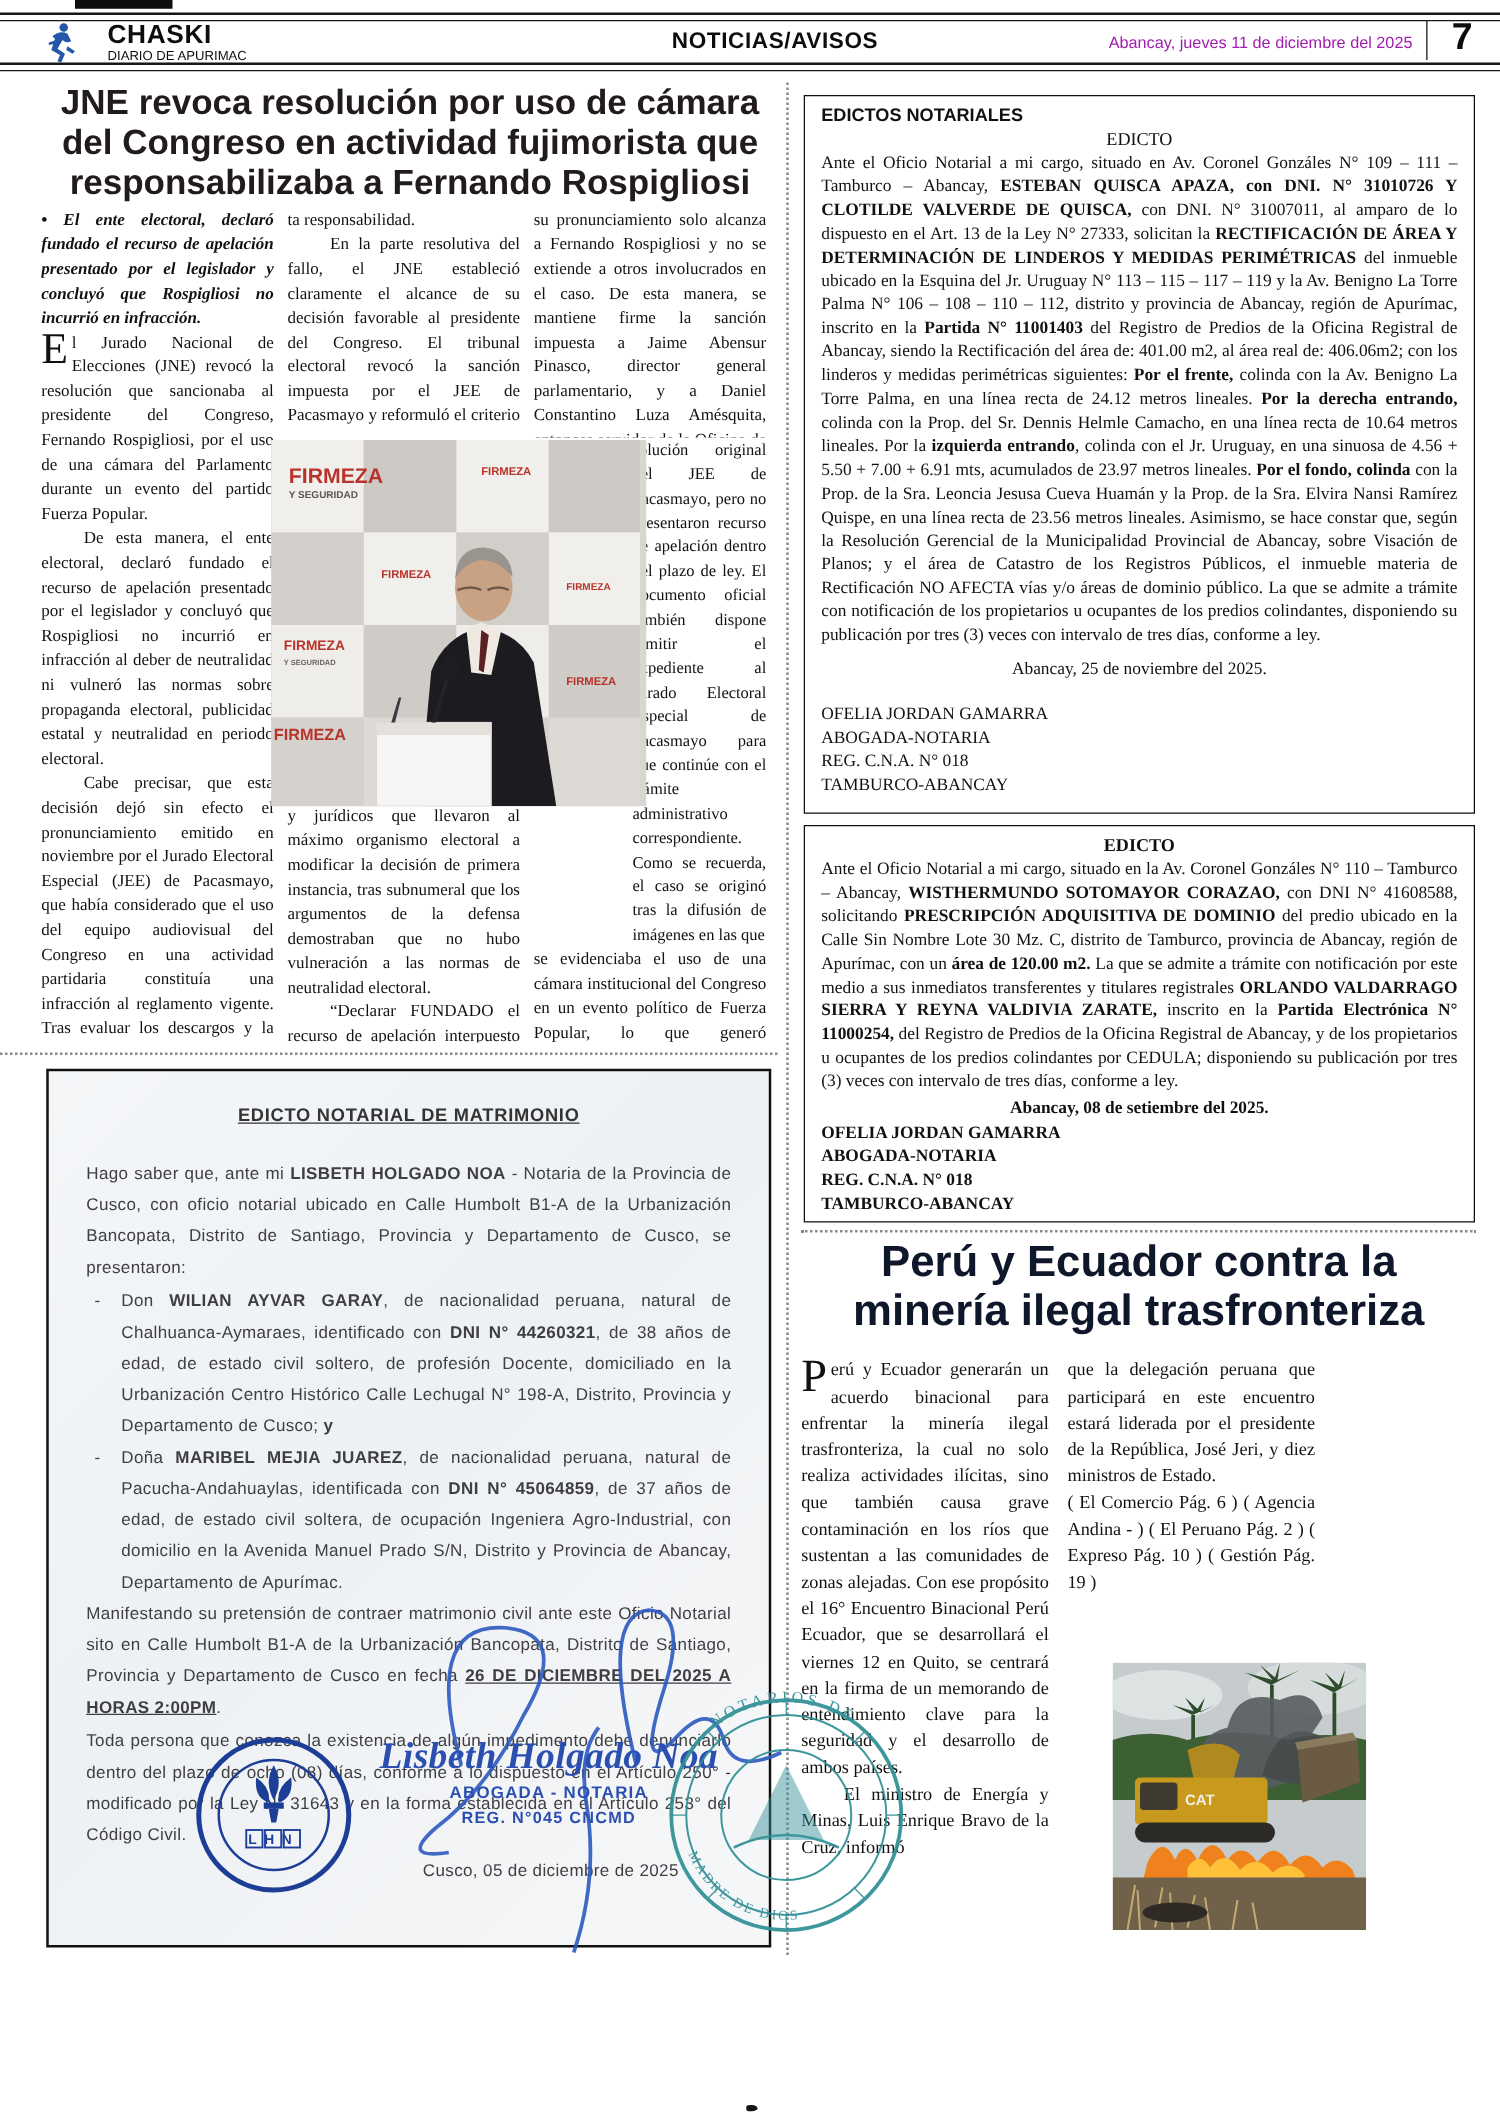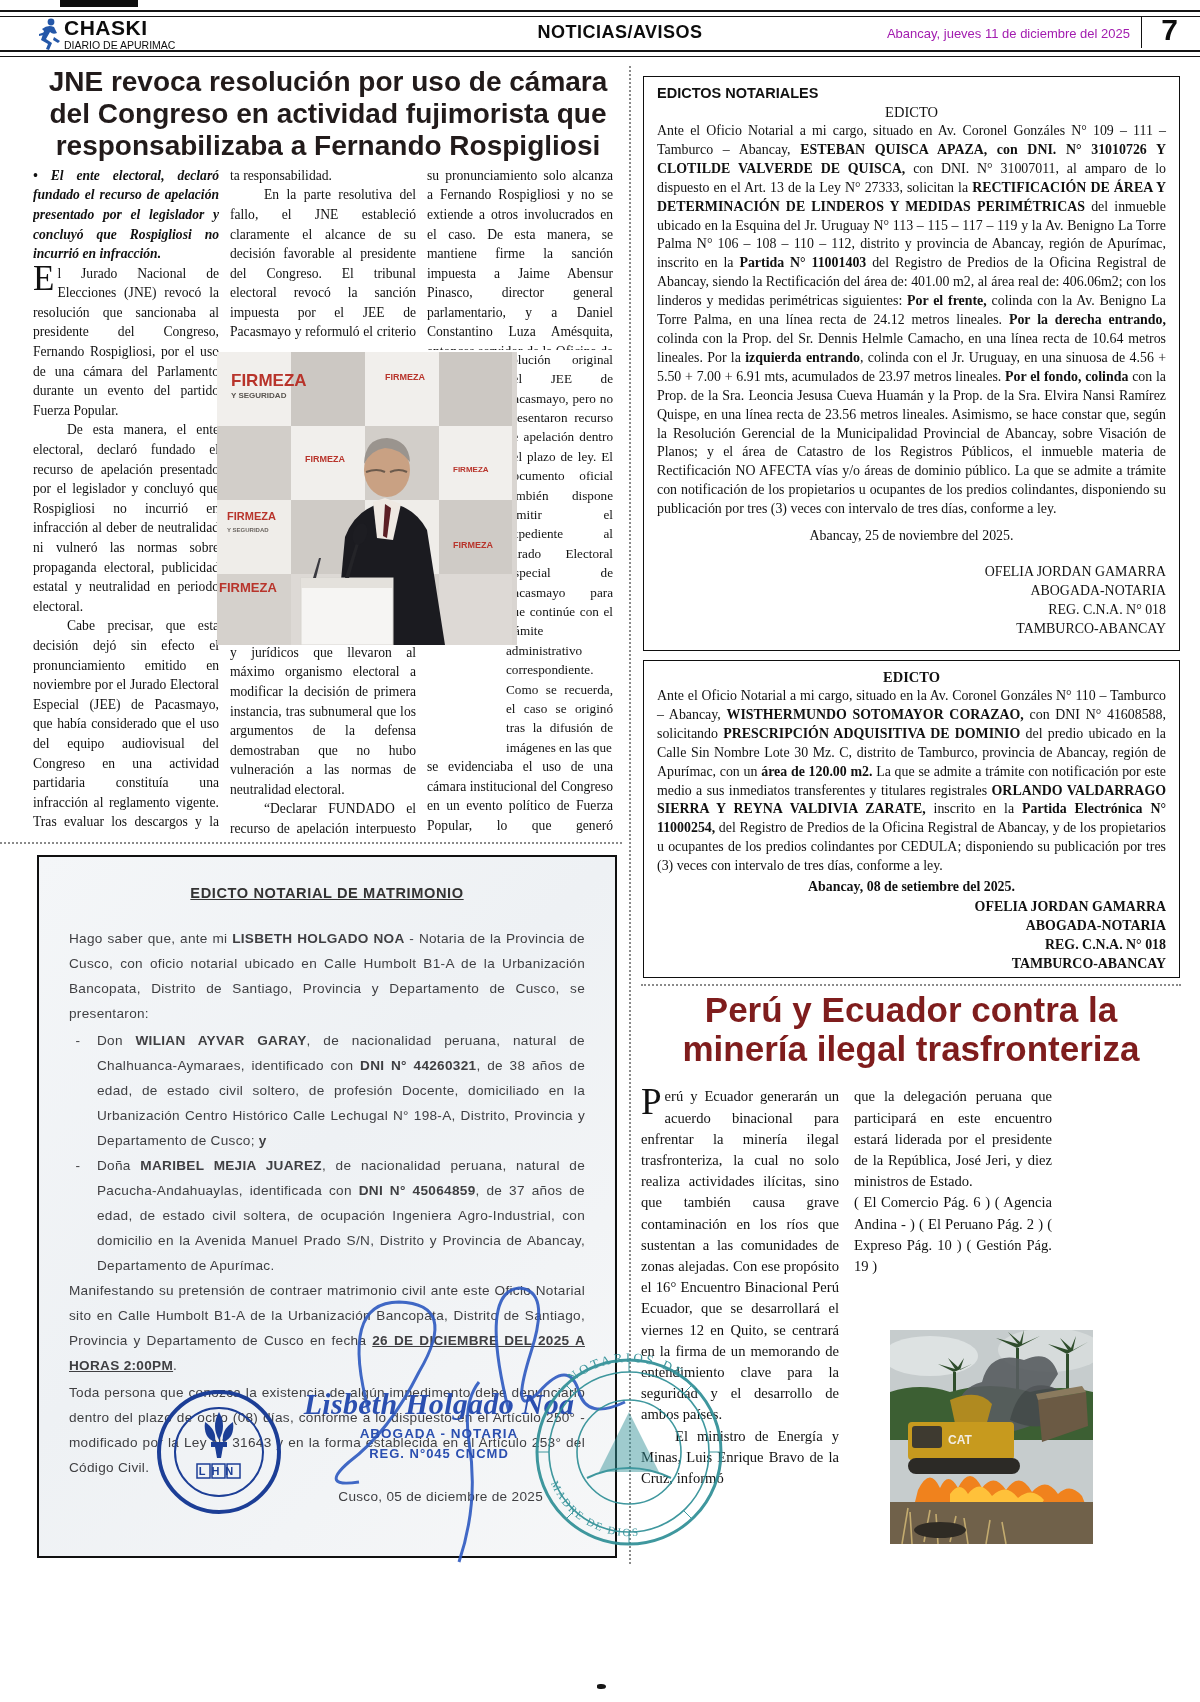--- a/index.html
+++ b/index.html
@@ -4,21 +4,21 @@
 <style>
   html,body{margin:0;padding:0;background:#ffffff;}
   .page{position:relative;width:1200px;height:1702px;background:#fff;overflow:hidden;
         font-family:"Liberation Serif",serif;color:#111;}
   .b{font-weight:bold;}
   .u{text-decoration:underline;}
 
   
   .topmark{position:absolute;left:60px;top:0;width:78px;height:7px;background:#0e0e0e;}
   .rule2{position:absolute;left:0;width:1200px;height:4px;border-top:2px solid #151515;border-bottom:1px solid #151515;}
-  .brand-wrap{position:absolute;left:36px;top:17px;display:flex;gap:2px;align-items:flex-start;}
+  .brand-wrap{position:absolute;left:36px;top:17px;display:flex;gap:24px;align-items:flex-start;}
   .brand-txt{line-height:1;}
   .brand{font-family:"Liberation Sans",sans-serif;font-weight:bold;font-size:21px;letter-spacing:.5px;color:#0d0d0d;}
   .tagline{font-family:"Liberation Sans",sans-serif;font-size:10.5px;margin-top:2px;color:#0d0d0d;}
   .section-title{position:absolute;left:0;right:0;top:22px;text-align:center;
     font-family:"Liberation Sans",sans-serif;font-weight:bold;font-size:18px;letter-spacing:.5px;color:#0d0d0d;padding-left:40px;}
   .hdr-date{position:absolute;right:70px;top:26px;font-family:"Liberation Sans",sans-serif;font-size:13px;color:#a21caf;}
   .hdr-sep{position:absolute;right:58px;top:16px;width:1.5px;height:32px;background:#111;}
   .page-num{position:absolute;right:22px;top:13px;font-family:"Liberation Sans",sans-serif;font-weight:bold;font-size:30px;color:#0d0d0d;}
 
   
@@ -40,28 +40,28 @@
   .c3mid{margin-left:79px;width:107px;font-size:13.2px;line-height:19.4px;}
   .photo1{position:absolute;left:184px;top:286px;width:300px;height:293px;overflow:hidden;background:#d9d5d1;}
 
   
   .ebox{position:absolute;left:643px;width:537px;border:1.6px solid #0f0f0f;background:#fff;
     padding:7px 13px;box-sizing:border-box;overflow:hidden;font-size:13.9px;line-height:18.9px;text-align:justify;}
   .ebox .kicker{text-align:left;font-family:"Liberation Sans",sans-serif;font-weight:bold;font-size:14.5px;line-height:19px;}
   .ebox .etitle{text-align:center;font-size:14.5px;line-height:19px;}
   .ebox .etitle.bold{font-weight:bold;}
   .ebox .edate{text-align:center;margin-top:8px;}
-  .ebox .esig{text-align:right;margin-top:16px;line-height:19px;}
+  .ebox .esig{text-align:left;margin-top:16px;line-height:19px;}
   .ebox .esig div{margin:0;}
   .sig-bold .edate,.sig-bold .esig{font-weight:bold;}
 
   
   .art2{position:absolute;left:641px;top:990px;width:540px;}
   .art2 h1{margin:0;text-align:center;font-family:"Liberation Sans",sans-serif;font-weight:bold;
-    font-size:35px;line-height:1.12;color:#7f1d1d;}
+    font-size:35px;line-height:1.12;color:#0f172a;}
   .art2 .cols2{display:flex;gap:15px;margin-top:18px;font-size:14.6px;line-height:21.2px;text-align:justify;}
   .art2 .c{width:198px;flex:0 0 198px;}
   .art2 p{margin:0;}
   .art2 p.ind{text-indent:34px;}
   .dropcap2{float:left;font-size:37px;line-height:31px;padding-right:3px;}
   .sources{margin-top:2px;}
   .photo2{position:absolute;left:249px;top:340px;width:203px;height:214px;overflow:hidden;}
 
   
   .mbox{position:absolute;left:37px;top:855px;width:580px;height:703px;border:2px solid #101010;

